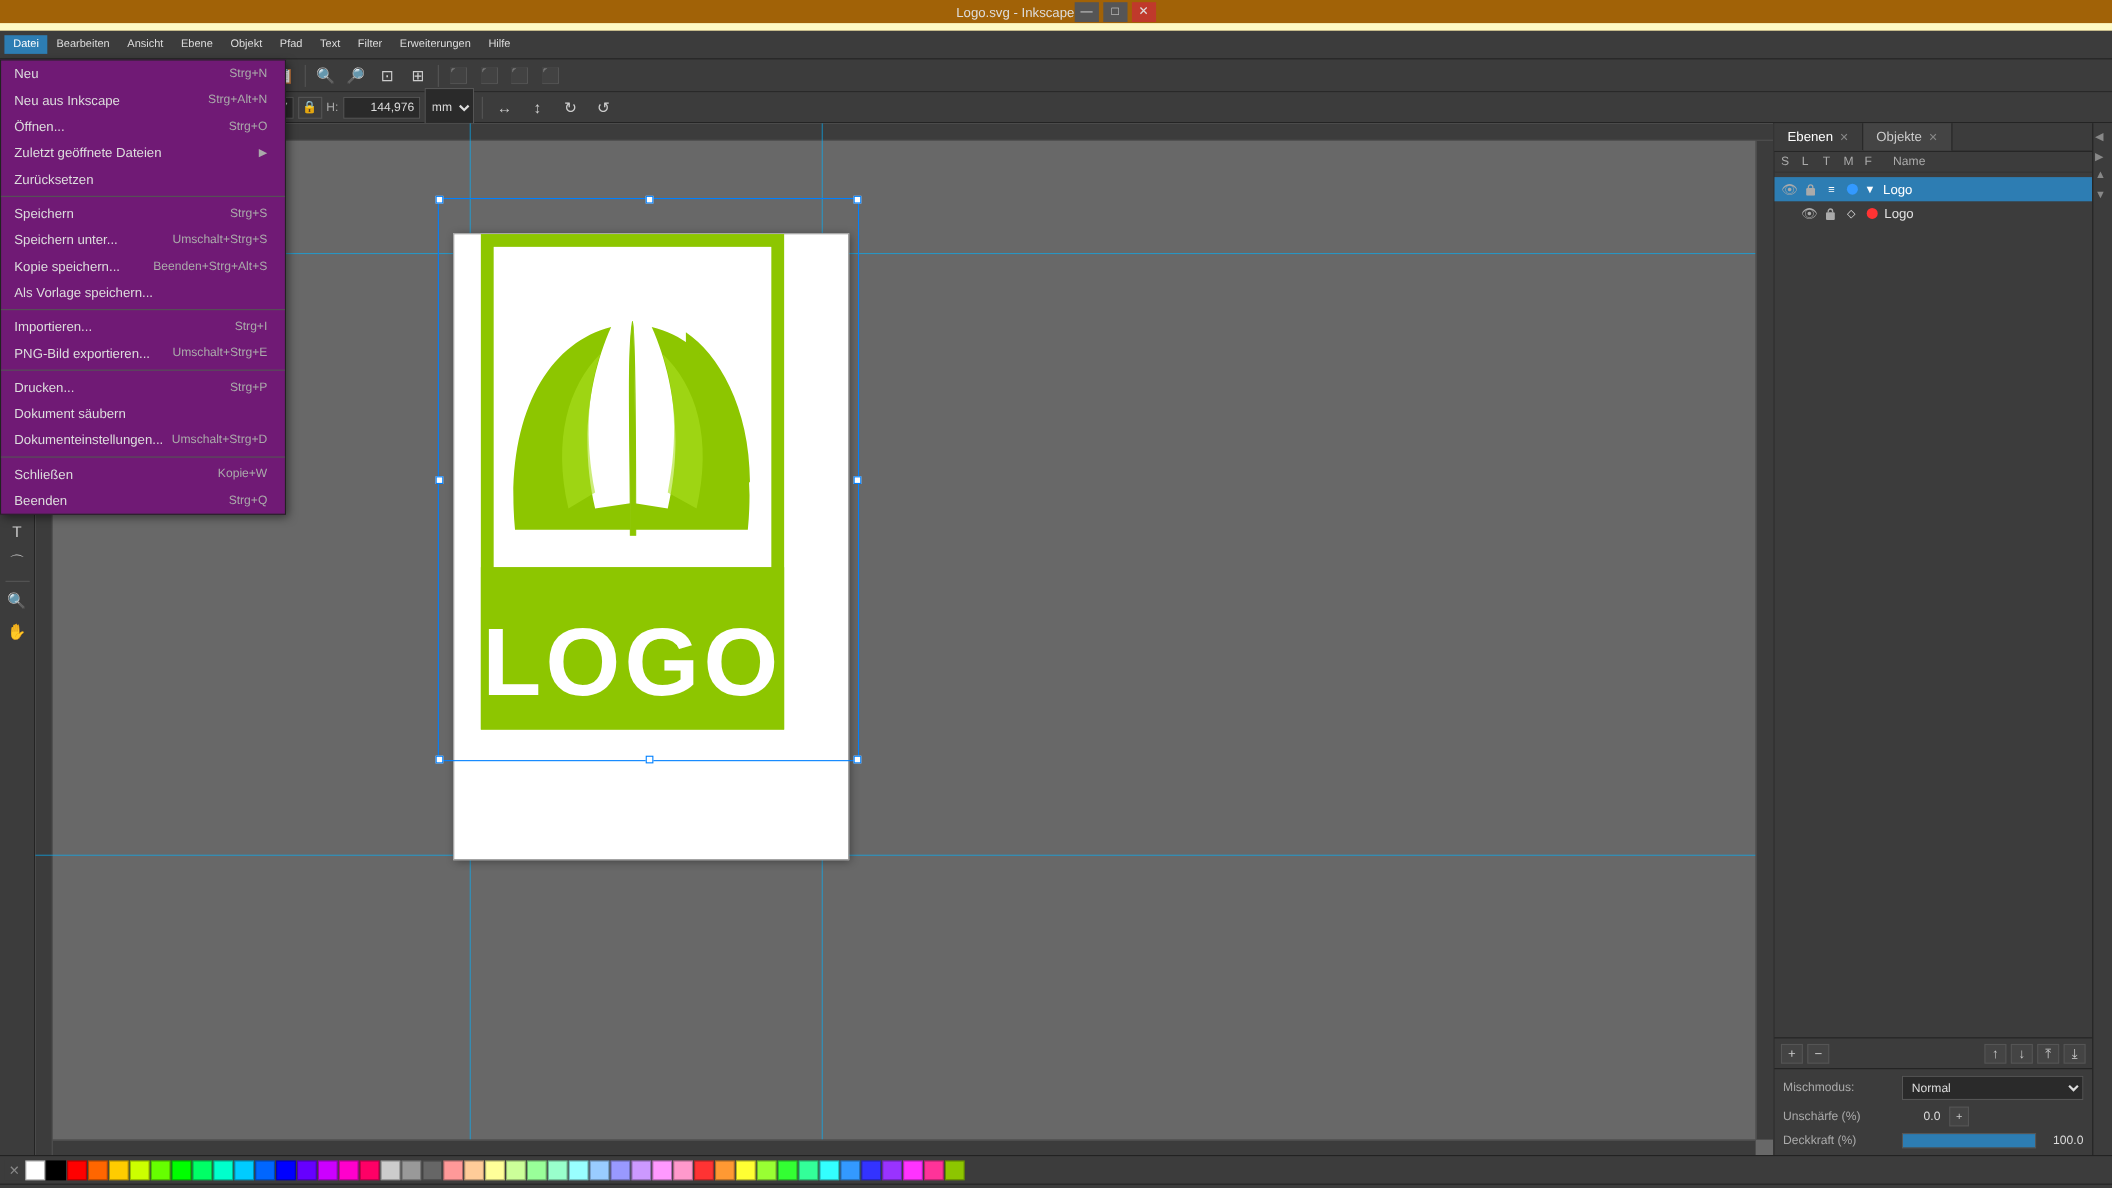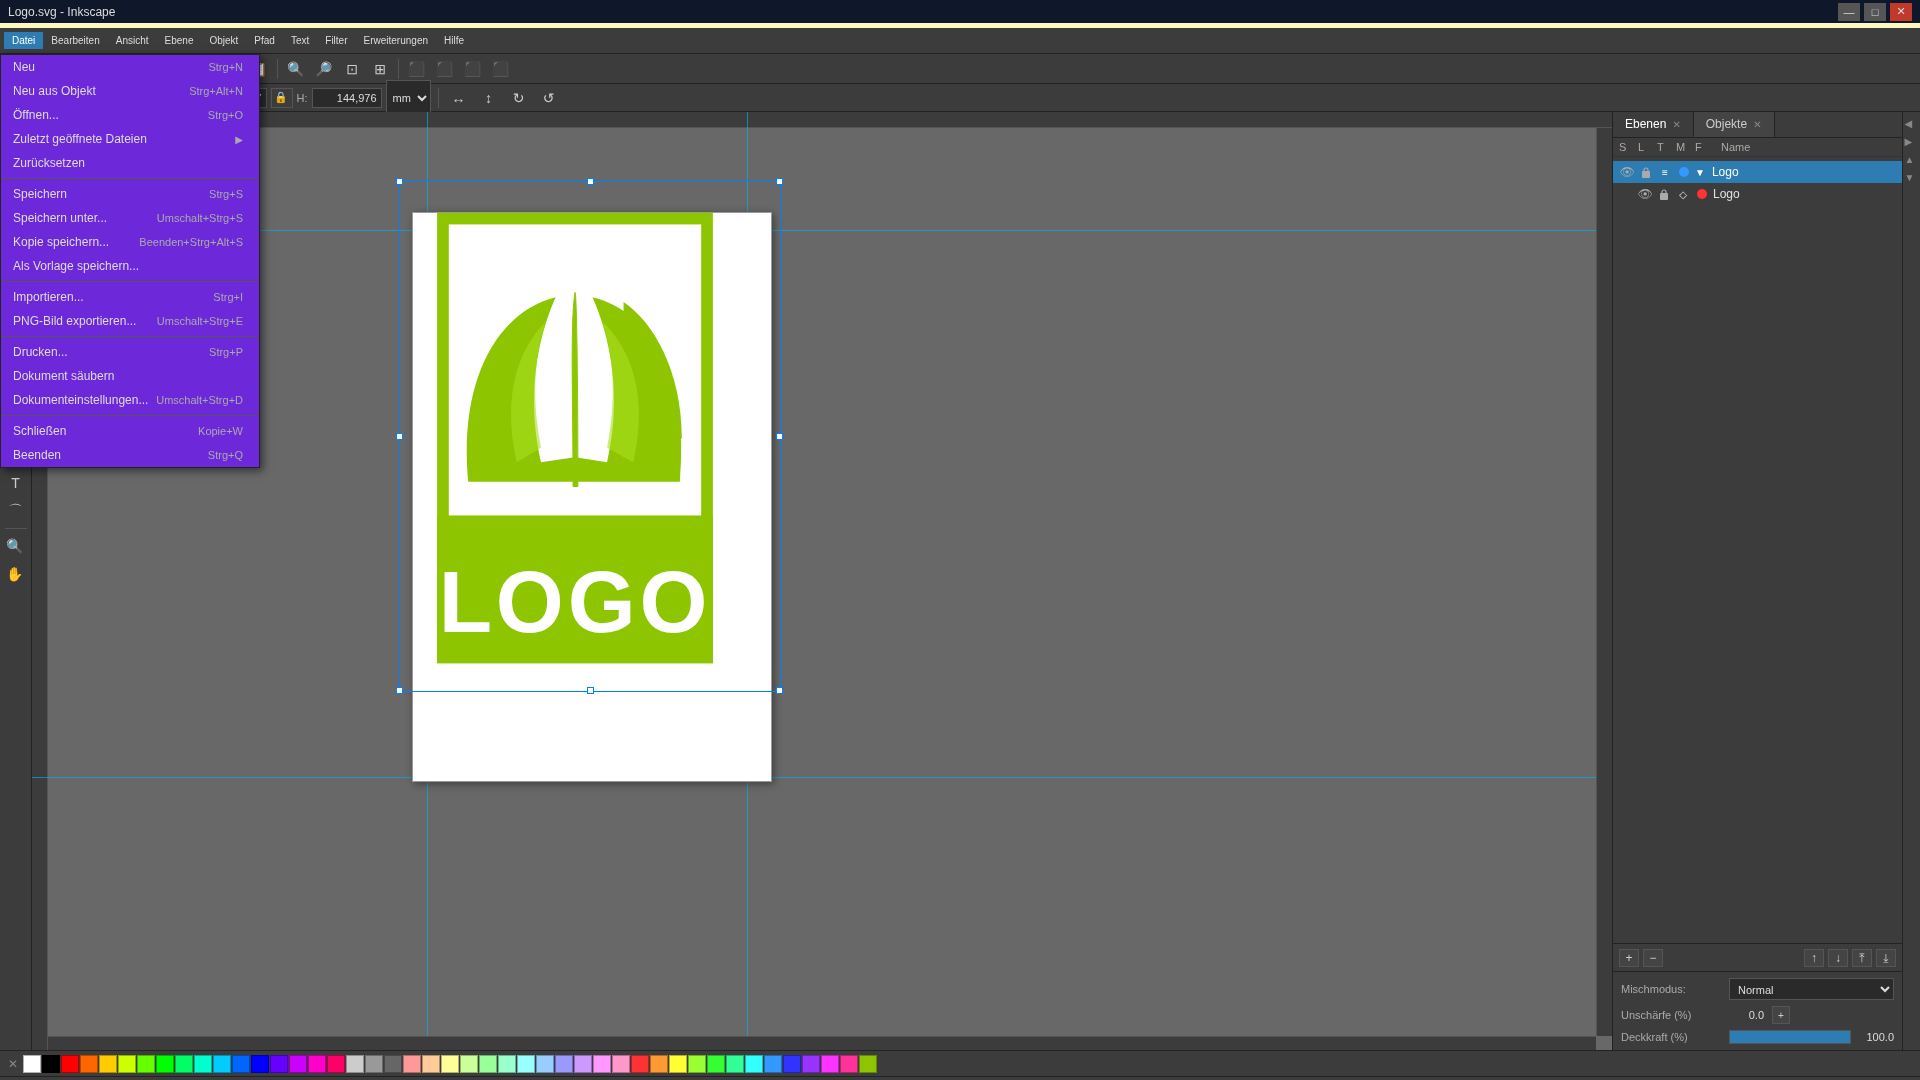--- a/index.html
+++ b/index.html
@@ -1,41 +1,41 @@
 <!DOCTYPE html>
 <html><head>
   <meta charset="utf-8">
   <style>
     * { margin: 0; padding: 0; box-sizing: border-box; }
     body { width: 1920px; height: 1080px; overflow: hidden; background: #484848; font-family: 'Segoe UI', Arial, sans-serif; font-size: 12px; color: #e0e0e0; }
 
     
     #titlebar {
-      width: 100%; height: 28px; background: #0f172a;
-      display: flex; align-items: center; justify-content: space-between;
-      padding: 0 8px; border-bottom: 5px solid #fef9c3;
+      width: 100%; height: 28px; background: #a16207;
+      display: flex; align-items: center; justify-content: center;
+      padding: 0 8px; border-bottom: 7px solid #fef9c3;
     }
     #titlebar .title { font-size: 12px; color: #ddd; }
     #titlebar .window-controls { display: flex; gap: 4px; }
     #titlebar .win-btn { width: 22px; height: 18px; background: #555; border: none; color: #ddd; cursor: pointer; font-size: 11px; display: flex; align-items: center; justify-content: center; }
     #titlebar .win-btn.close { background: #c0392b; }
 
     
     #menubar {
       width: 100%; height: 26px; background: #3c3c3c;
       display: flex; align-items: center; padding: 0 4px;
       border-bottom: 1px solid #222; position: relative;
     }
     .menu-item { padding: 3px 8px; cursor: pointer; font-size: 10px; color: #ddd; position: relative; }
     .menu-item:hover, .menu-item.active { background: #5a5a5a; }
     .menu-item.active { background: #2d7db3; color: #fff; }
 
     
     #datei-dropdown {
-      position: absolute; top: 26px; left: 0; background: #6d28d9;
+      position: absolute; top: 26px; left: 0; background: #701a75;
       width: 260px; border: 1px solid #222; z-index: 1000;
       box-shadow: 3px 3px 8px rgba(0,0,0,0.5);
     }
     .dd-item {
       display: flex; justify-content: space-between; align-items: center;
       padding: 5px 16px 5px 12px; cursor: pointer; color: #ddd; font-size: 12px;
     }
     .dd-separator { height: 1px; background: #555; margin: 3px 0; }
     .dd-shortcut { color: #aaa; font-size: 11px; }
     .dd-arrow { color: #aaa; font-size: 10px; }
@@ -241,21 +241,21 @@
   <div class="menu-item">Filter</div>
   <div class="menu-item">Erweiterungen</div>
   <div class="menu-item">Hilfe</div>
 
   <div id="datei-dropdown">
     <div class="dd-item">
       <span>Neu</span>
         <span class="dd-shortcut">Strg+N</span>
     </div>
     <div class="dd-item">
-      <span>Neu aus Objekt</span>
+      <span>Neu aus Inkscape</span>
         <span class="dd-shortcut">Strg+Alt+N</span>
     </div>
     <div class="dd-item">
       <span>Öffnen...</span>
         <span class="dd-shortcut">Strg+O</span>
     </div>
     <div class="dd-item">
       <span>Zuletzt geöffnete Dateien</span>
         <span class="dd-arrow">▶</span>
     </div>

